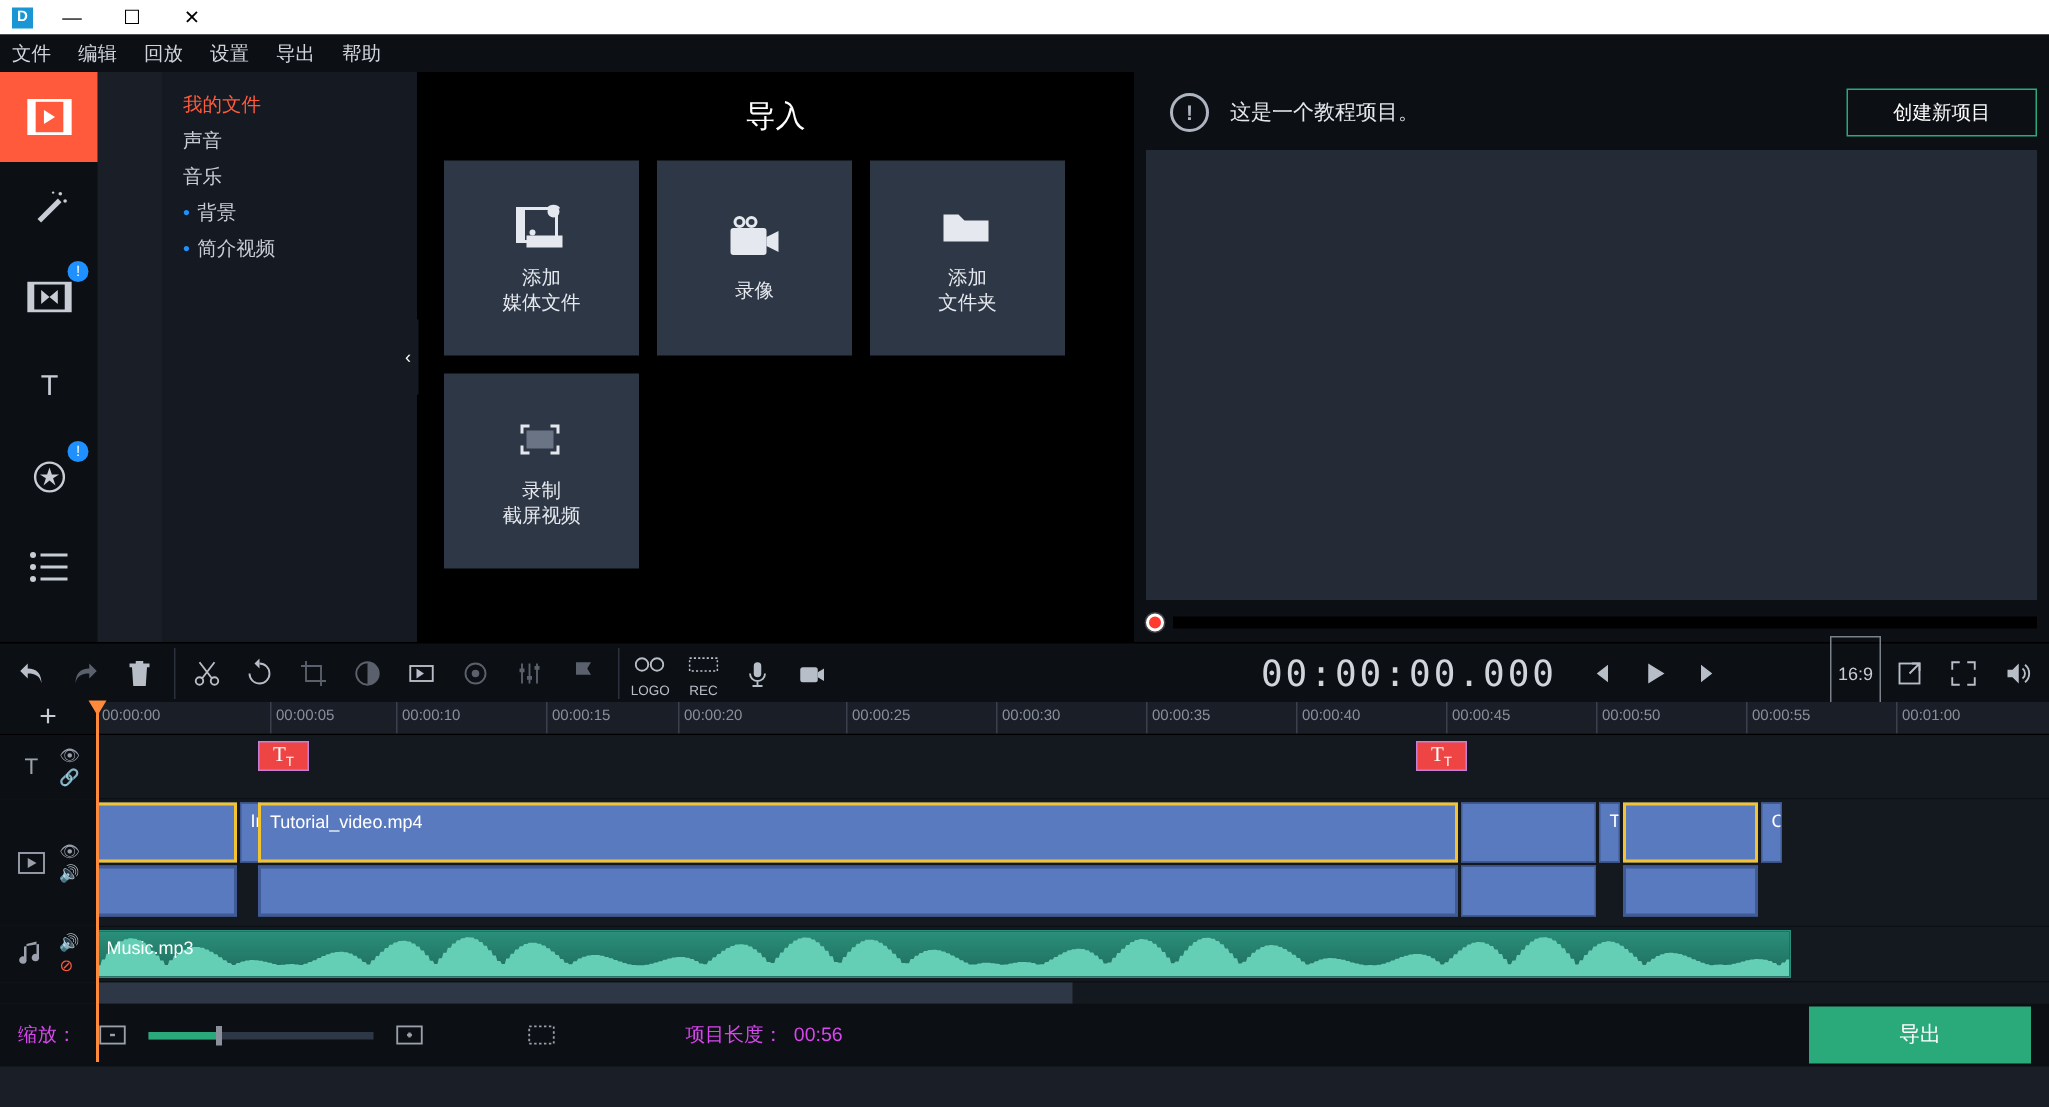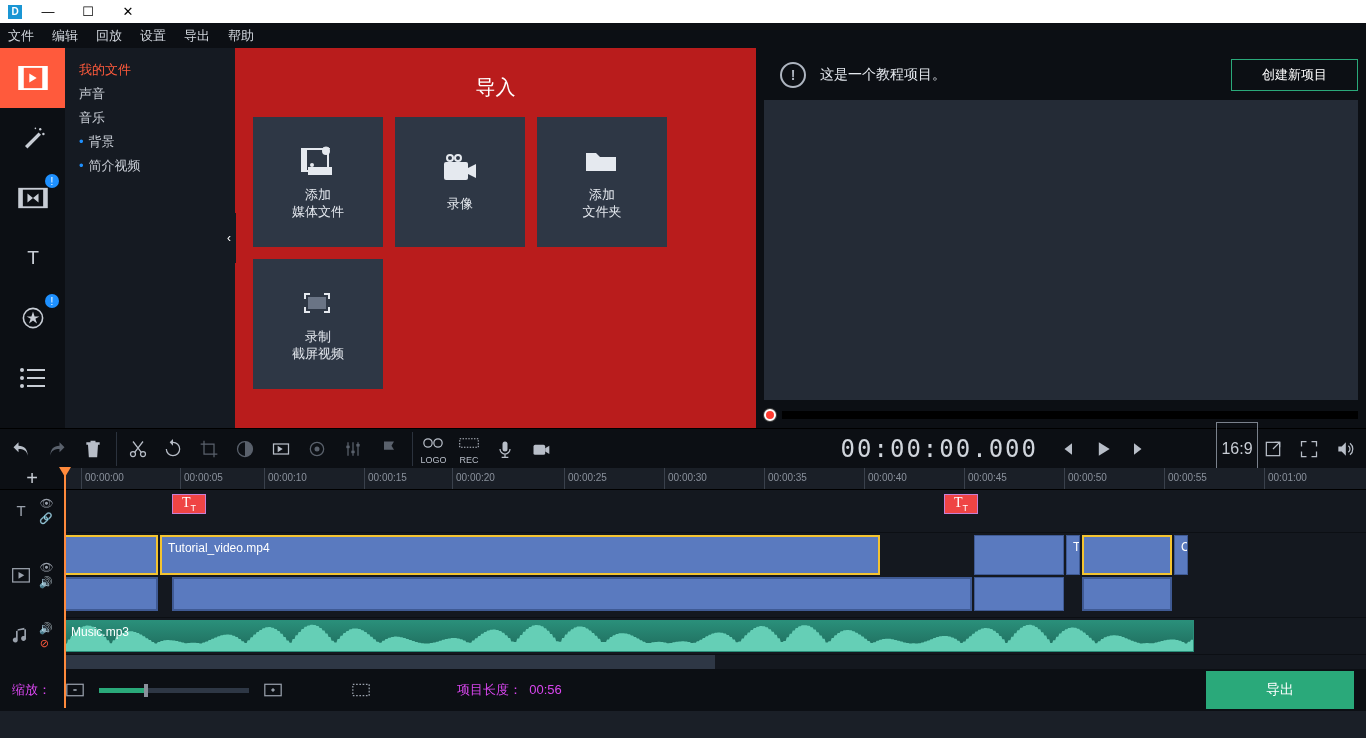--- a/index.html
+++ b/index.html
@@ -16,28 +16,28 @@
 .menubar span { color: #d0d5dc; font-size: 13px; cursor: default; }
 
 
 .main { display: flex; height: 380px; }
 .lefttool { width: 65px; background: #0c0f14; display: flex; flex-direction: column; }
 .toolbtn { height: 60px; display: flex; align-items: center; justify-content: center; position: relative; cursor: default; }
 .toolbtn.active { background: #ff5a3c; }
 .toolbtn .badge { position: absolute; top: 6px; right: 6px; width: 14px; height: 14px; background: #1e90ff; border-radius: 50%; color: #fff; font-size: 10px; display: flex; align-items: center; justify-content: center; }
 .toolico { width: 30px; height: 24px; }
 
-.center { flex: 1; display: flex; background: #b91c1c; }
+.center { flex: 1; display: flex; background: #000000; margin-left: 43px; }
 .catpanel { width: 170px; background: #151a22; padding: 10px 0; position: relative; }
 .catpanel .cat { padding: 3px 14px; font-size: 13px; cursor: default; color: #c8cdd5; }
 .catpanel .cat.sel { color: #ff5a3c; }
 .catpanel .cat.bullet::before { content: "•"; color: #1e90ff; margin-right: 5px; }
 .catpanel .handle { position: absolute; right: -1px; top: 50%; transform: translateY(-50%); width: 14px; height: 50px; background: #151a22; display: flex; align-items: center; justify-content: center; color: #fff; font-size: 12px; cursor: default; }
 
-.importarea { flex: 1; padding: 22px 18px; }
+.importarea { flex: 1; padding: 12px 18px; }
 .import-title { text-align: center; font-size: 20px; color: #fff; margin: 4px 0 16px; }
 .tilegrid { display: flex; gap: 12px; flex-wrap: wrap; }
 .tile { width: 130px; height: 130px; background: #2e3745; display: flex; flex-direction: column; align-items: center; justify-content: center; gap: 10px; cursor: default; }
 .tile .tlabel { text-align: center; font-size: 13px; line-height: 1.3; color: #e5e9ef; }
 .tileico { width: 40px; height: 34px; display: flex; align-items: center; justify-content: center; }
 
 .preview { width: 610px; background: #0c0f14; display: flex; flex-direction: column; padding: 8px 8px 0; }
 .preview-top { display: flex; height: 38px; align-items: center; gap: 14px; }
 .info-icon { width: 26px; height: 26px; border: 2px solid #aeb5c0; border-radius: 50%; display: flex; align-items: center; justify-content: center; color: #aeb5c0; font-weight: bold; font-size: 14px; margin-left: 16px; }
 .preview-top .msg { flex: 1; color: #e5e9ef; font-size: 14px; }
@@ -49,21 +49,21 @@
 
 
 .midbar { height: 40px; background: #0c0f14; display: flex; align-items: center; padding: 0 4px; border-top: 1px solid #000; }
 .mb-left, .mb-right { display: flex; align-items: center; gap: 2px; }
 .mb-spacer { flex: 1; }
 .tbtn { width: 34px; height: 34px; display: flex; align-items: center; justify-content: center; cursor: default; color: #b8bec8; }
 .tbtn.sep { border-left: 1px solid #2b323d; margin-left: 4px; padding-left: 4px; width: 38px; }
 .tbtn svg { width: 20px; height: 20px; }
 .tbtn .txt { font-size: 9px; text-align: center; line-height: 1; }
 .timecode { font-family: "Consolas", monospace; font-size: 24px; background: repeating-linear-gradient(90deg, #0c0f14, #0c0f14 2px, transparent 2px, transparent 3px); color: #d0d5dc; padding: 0 10px 0 4px; letter-spacing: 2px; }
-.aspect { border: 1.5px solid #7a818c; padding: 17px 4px; font-size: 16px; color: #c8cdd5; }
+.aspect { border: 1.5px solid #7a818c; padding: 17px 4px; font-size: 12px; color: #c8cdd5; }
 
 
 .timeline { background: #1a1f27; }
 .ruler { height: 22px; display: flex; position: relative; border-bottom: 1px solid #000; }
 .ruler .addcol { width: 64px; display: flex; align-items: center; justify-content: center; font-size: 20px; color: #c8cdd5; cursor: default; background: #0c0f14; }
 .ruler .ticks { flex: 1; position: relative; background: #1a1f27; overflow: hidden; }
 .ruler .tick { position: absolute; top: 0; font-size: 10px; color: #8a919c; padding-top: 4px; border-left: 1px solid #3a414c; height: 100%; padding-left: 3px; white-space: nowrap; }
 .playhead { position: absolute; left: 64px; top: 0; width: 2px; height: 240px; background: #ff8a3c; z-index: 10; }
 .playhead::before { content: ""; position: absolute; top: -1px; left: -5px; width: 0; height: 0; border-left: 6px solid transparent; border-right: 6px solid transparent; border-top: 10px solid #ff8a3c; }
 
@@ -376,21 +376,21 @@
           <path d="M16 8 A5 5 0 0 1 16 16 M18 5 A9 9 0 0 1 18 19" class="stroke"></path>
         </svg>
       </div>
   </div>
 </div>
 
 <div class="timeline" style="position:relative">
   <div class="ruler">
     <div class="addcol">+</div>
     <div class="ticks" id="ticks">
-        <span class="tick" style="left: 17px;">00:00:00</span>
+        <span class="tick" style="left: 0px;">00:00:00</span>
         <span class="tick" style="left: 116px;">00:00:05</span>
         <span class="tick" style="left: 200px;">00:00:10</span>
         <span class="tick" style="left: 300px;">00:00:15</span>
         <span class="tick" style="left: 388px;">00:00:20</span>
         <span class="tick" style="left: 500px;">00:00:25</span>
         <span class="tick" style="left: 600px;">00:00:30</span>
         <span class="tick" style="left: 700px;">00:00:35</span>
         <span class="tick" style="left: 800px;">00:00:40</span>
         <span class="tick" style="left: 900px;">00:00:45</span>
         <span class="tick" style="left: 1000px;">00:00:50</span>
@@ -427,21 +427,21 @@
           <path d="M9 6 L16 10 L9 14 Z" fill="#9aa1ac"></path>
         </svg>
       <div class="ctrl">
           <span>👁</span>
           <span>🔊</span>
         </div>
     </div>
     <div class="lane" id="lane-video">
         <div class="clip vtop sel" style="left: 0px; width: 94px;"></div>
         <div class="clip vtop" style="left: 96px; width: 10px;">In</div>
-        <div class="clip vtop sel" style="left: 96px; width: 720px;">Tutorial_video.mp4</div>
+        <div class="clip vtop sel" style="left: 108px; width: 800px;">Tutorial_video.mp4</div>
         <div class="clip vtop" style="left: 910px; width: 90px;"></div>
         <div class="clip vtop" style="left: 1002px; width: 14px;">Tut</div>
         <div class="clip vtop sel" style="left: 1018px; width: 90px;"></div>
         <div class="clip vtop" style="left: 1110px; width: 14px;">C</div>
         <div class="clip vbot sel" style="left: 0px; width: 94px;"></div>
         <div class="clip vbot sel" style="left: 108px; width: 800px;"></div>
         <div class="clip vbot" style="left: 910px; width: 90px;"></div>
         <div class="clip vbot sel" style="left: 1018px; width: 90px;"></div>
       </div>
   </div>

